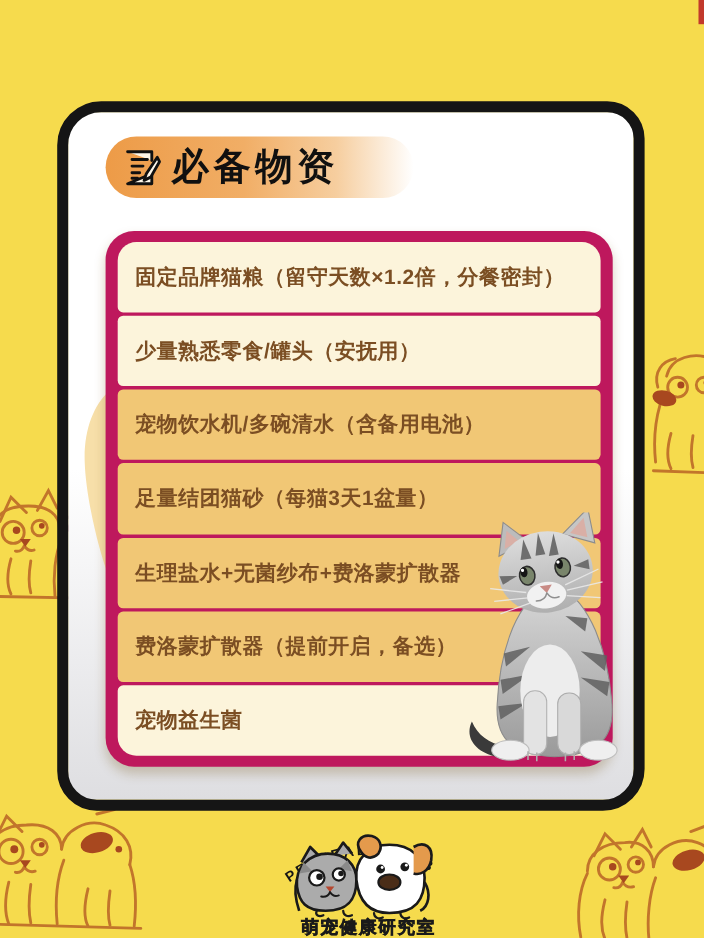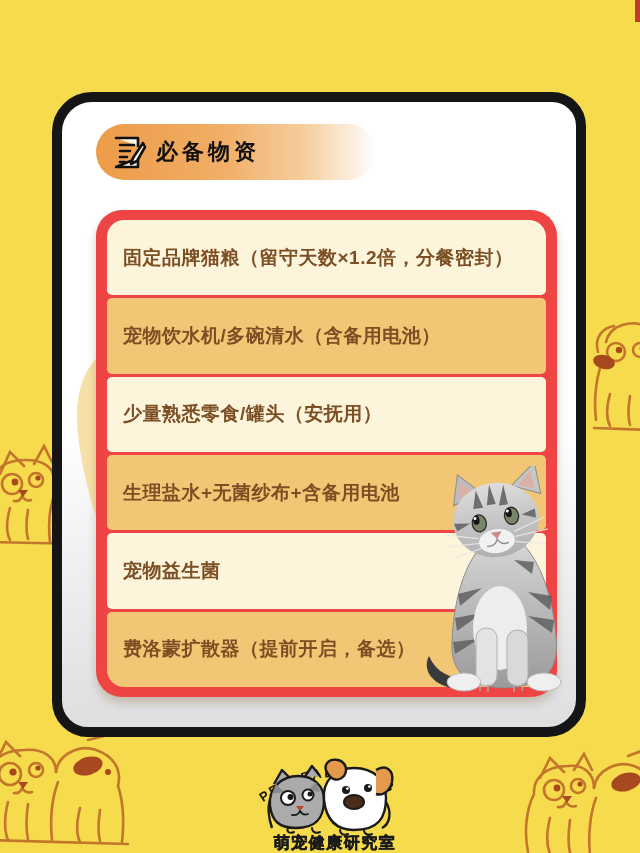--- a/index.html
+++ b/index.html
@@ -20,25 +20,25 @@
     z-index:2;
   }
   #title-pill{
     position:absolute;left:96px;top:124px;height:56px;width:280px;
     border-radius:28px;
     background:linear-gradient(90deg,#ED9B47 0%,#F1AE66 45%,#F6CE9F 75%,rgba(248,224,190,0) 100%);
     display:flex;align-items:center;gap:9px;padding-left:14px;box-sizing:border-box;
     z-index:3;
   }
   #page-title{
-    font-size:22px;font-weight:900;color:#101010;letter-spacing:4px;white-space:nowrap;
+    font-size:34px;font-weight:900;color:#101010;letter-spacing:4px;white-space:nowrap;
   }
   #list-panel{
     position:absolute;left:96px;top:210px;width:461px;height:487px;
-    background:#ef4444;border-radius:26px;
+    background:#be185d;border-radius:26px;
     box-shadow:0 6px 10px rgba(120,85,25,.28);
     box-sizing:border-box;padding:10px 11px;
     display:flex;flex-direction:column;gap:3px;
     z-index:3;
   }
   .row{
     flex:1;display:flex;align-items:center;
     padding-left:16px;box-sizing:border-box;
     font-size:19px;font-weight:700;color:#7B4E23;
     white-space:nowrap;letter-spacing:0.5px;
@@ -165,25 +165,26 @@
     </svg>
     <span id="page-title">必备物资</span>
   </div>
 
   <svg id="bubble-tail" width="28" height="172" viewBox="0 0 28 172">
     <path d="M27,0 L27,168 C18,146 6,96 5,64 C4,36 13,12 27,0 Z" fill="#F7DFA9"></path>
   </svg>
 
   <div id="list-panel">
       <div class="row light">固定品牌猫粮（留守天数×1.2倍，分餐密封）</div>
+      <div class="row light">少量熟悉零食/罐头（安抚用）</div>
       <div class="row dark">宠物饮水机/多碗清水（含备用电池）</div>
-      <div class="row light">少量熟悉零食/罐头（安抚用）</div>
-      <div class="row dark">生理盐水+无菌纱布+含备用电池</div>
+      <div class="row dark">足量结团猫砂（每猫3天1盆量）</div>
+      <div class="row dark">生理盐水+无菌纱布+费洛蒙扩散器</div>
+      <div class="row dark">费洛蒙扩散器（提前开启，备选）</div>
       <div class="row light">宠物益生菌</div>
-      <div class="row dark">费洛蒙扩散器（提前开启，备选）</div>
     </div>
 
   <svg id="kitten" width="164" height="236" viewBox="0 0 164 236">
     <defs>
       <linearGradient id="furG" x1="0" y1="0" x2="0" y2="1">
         <stop offset="0" stop-color="#D8D8D8"></stop>
           <stop offset="1" stop-color="#9A9A9A"></stop>
       </linearGradient>
       <linearGradient id="headG" x1="0" y1="0" x2="0" y2="1">
         <stop offset="0" stop-color="#DDDDDD"></stop>

